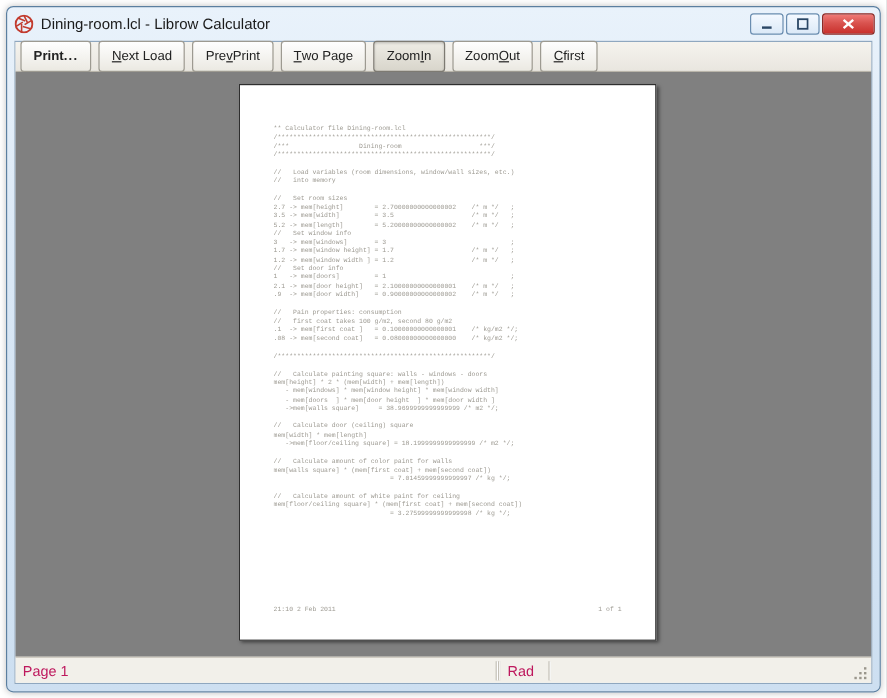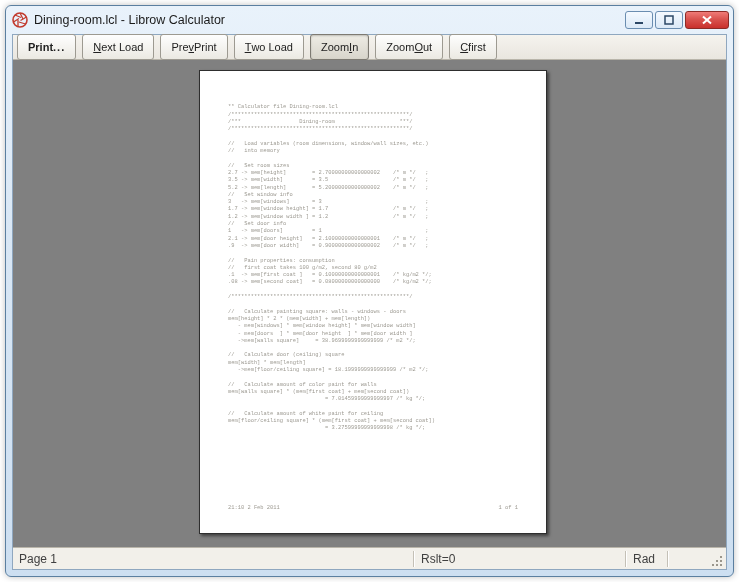--- a/index.html
+++ b/index.html
@@ -180,21 +180,21 @@
   }
 
   
   .statusbar {
     height: 22px;
     background: #f2f0ea;
     border-top: 1px solid #b9b5aa;
     display: flex;
     align-items: center;
     font-size: 12px;
-    color: #404040;
+    color: #be185d;
     box-sizing: border-box;
   }
 
   .status-cell {
     padding: 0 6px;
     height: 100%;
     display: flex;
     align-items: center;
     box-sizing: border-box;
   }
@@ -273,21 +273,21 @@
           <span>ext Load</span>
       </div>
       <div class="tool-btn">
         <span>Pre</span>
           <span class="u">v</span>
           <span> Print</span>
       </div>
       <div class="tool-btn">
         <span></span>
           <span class="u">T</span>
-          <span>wo Load</span>
+          <span>wo Page</span>
       </div>
       <div class="tool-btn active">
         <span>Zoom </span>
           <span class="u">I</span>
           <span>n</span>
       </div>
       <div class="tool-btn">
         <span>Zoom </span>
           <span class="u">O</span>
           <span>ut</span>
@@ -351,21 +351,20 @@
         <div class="page-footer">
           <span>21:10 2 Feb 2011</span>
           <span>1 of 1</span>
         </div>
       </div>
     </div>
 
     <div class="statusbar">
       <div class="status-cell status-left">Page 1</div>
       <div class="sep"></div>
-      <div class="status-cell status-mid">Rslt=0</div>
       <div class="sep"></div>
       <div class="status-cell status-right">Rad</div>
       <div class="sep"></div>
       <div class="status-cell status-gap"></div>
       <span class="resize-grip">
         <svg width="18" height="18" viewBox="0 0 18 18">
           <g fill="#9a968c">
             <rect x="14" y="6" width="2" height="2"></rect>
             <rect x="14" y="10" width="2" height="2"></rect>
             <rect x="10" y="10" width="2" height="2"></rect>

